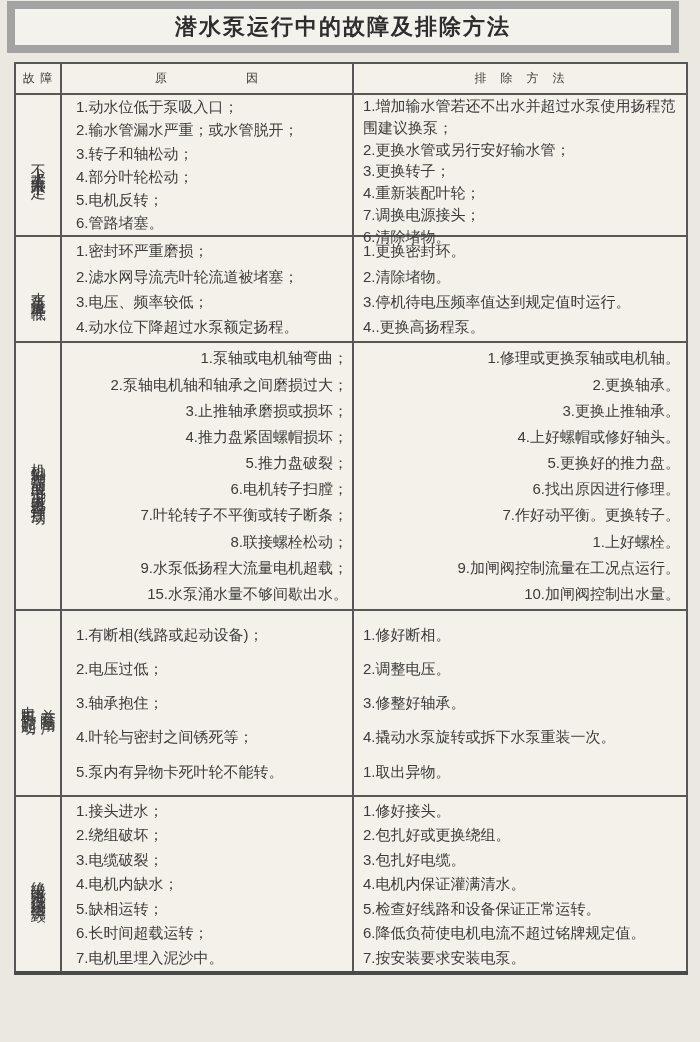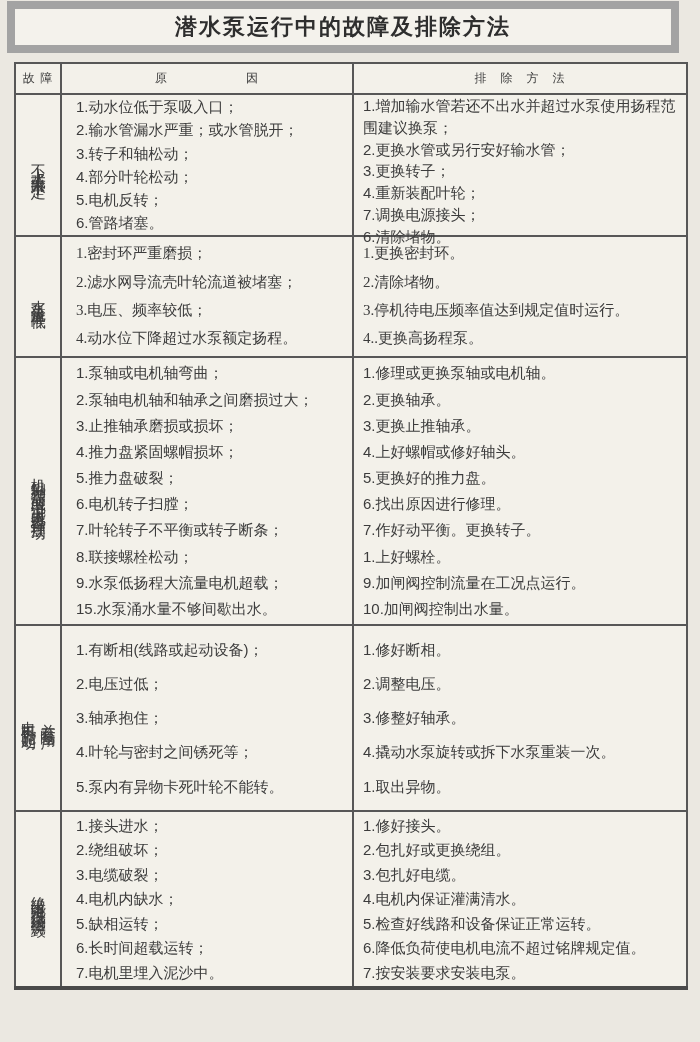--- a/index.html
+++ b/index.html
@@ -43,22 +43,22 @@
     writing-mode:vertical-rl;text-orientation:upright;
     font-size:15px;letter-spacing:3px;line-height:1.1;
   }
   td.cause-cell{vertical-align:middle;padding-left:14px;padding-right:4px;}
   td.remedy-cell{vertical-align:middle;padding-left:9px;padding-right:6px;}
   .cell-list{
     display:flex;flex-direction:column;justify-content:space-evenly;
   }
   .list-item{line-height:1.45;}
   tbody tr:nth-child(1) .cell-list{height:140px;}
-  tbody tr:nth-child(2) .cell-list{height:119px;font-family:Liberation Serif, serif;}
-  tbody tr:nth-child(3) .cell-list{height:266px;}
+  tbody tr:nth-child(2) .cell-list{height:104px;}
+  tbody tr:nth-child(3) .cell-list{height:266px;text-align:right;}
   tbody tr:nth-child(4) .cell-list{height:184px;}
   tbody tr:nth-child(5) .cell-list{height:174px;}
 </style>
 </head>
 <body>
 
 <div class="title-box">
   <span class="title-text">潜水泵运行中的故障及排除方法</span>
 </div>
 

